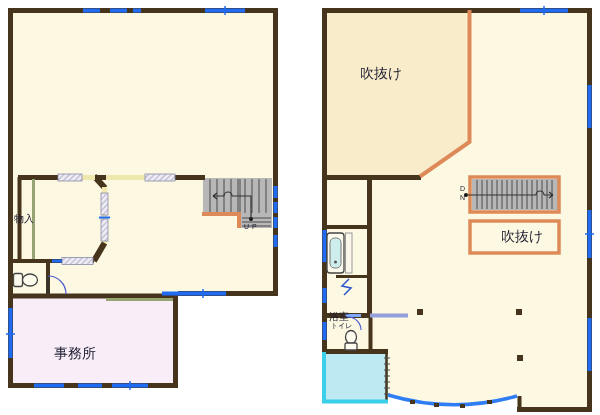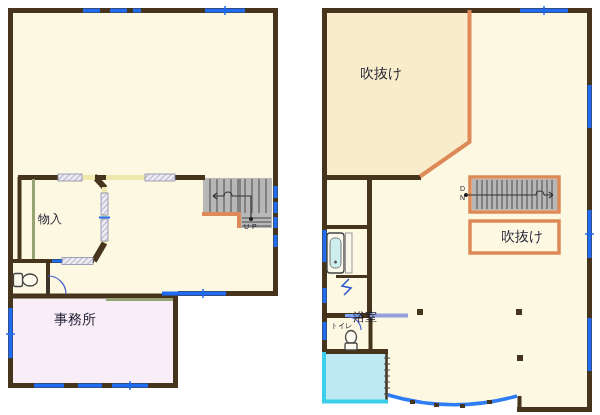--- a/index.html
+++ b/index.html
@@ -28,21 +28,21 @@
   .cyan4  {stroke:var(--terraceline,#3bcfe9);stroke-width:4;fill:none;}
   .curvew {stroke:var(--curve,#2f7df5);stroke-width:3.5;fill:none;}
   .floorf {fill:var(--floor,#fdf8e2);}
   .atrif  {fill:var(--atrium,#f8ecca);}
   .officef{fill:var(--office,#f9eef8);}
   .stairsf{fill:var(--stairs,#b7b7b7);}
   .terrf  {fill:var(--terracefill,#bce9f2);}
   .post   {fill:var(--wall,#46341d);}
   
   .lbl{position:absolute;font-size:14px;color:var(--label,#1b1b30);white-space:nowrap;line-height:10px;}
-  .lbl.sm{font-size:12px;padding-left:24px;}
+  .lbl.sm{font-size:10px;}
   .lbl.xs{font-size:7px;}
   .lbl.up{letter-spacing:3px;}
   .lbl.dn{width:9px;white-space:normal;text-align:center;line-height:9px;}
 </style>
 </head>
 <body>
 
 <div class="canvas">
 
 <svg width="600" height="415" viewBox="0 0 600 415">
@@ -168,21 +168,21 @@
     <rect x="345.5" y="233" width="6.5" height="40" fill="#fbf8ea" stroke="#999" stroke-width="1"></rect>
     <path d="M349,279 L342,286 L351,288 L344,295" class="fold"></path>
 
     <path d="M348,317 A13,13 0 0 1 361,330" class="arc"></path>
     <ellipse cx="351" cy="337" rx="5.5" ry="6.5" class="fixture"></ellipse>
     <rect x="345" y="343" width="12" height="7" rx="1.5" class="fixture"></rect>
   </g>
 </svg>
 
 <span class="lbl sm" style="left:14px;top:214px;">物入</span>
-<span class="lbl" style="left:54px;top:315px;font-family:Liberation Mono, monospace;">事務所</span>
+<span class="lbl" style="left:54px;top:348px;">事務所</span>
 <span class="lbl xs up" style="left:244px;top:222px;">UP</span>
 <span class="lbl" style="left:360px;top:68px;">吹抜け</span>
 <span class="lbl" style="left:501px;top:231px;">吹抜け</span>
 <span class="lbl sm" style="left:329px;top:287px;margin-top:25px;">浴室</span>
 <span class="lbl xs" style="left:331px;top:321px;">トイレ</span>
 <span class="lbl xs dn" style="left:458px;top:184px;">D N</span>
 
 </div>
 
 </body></html>

